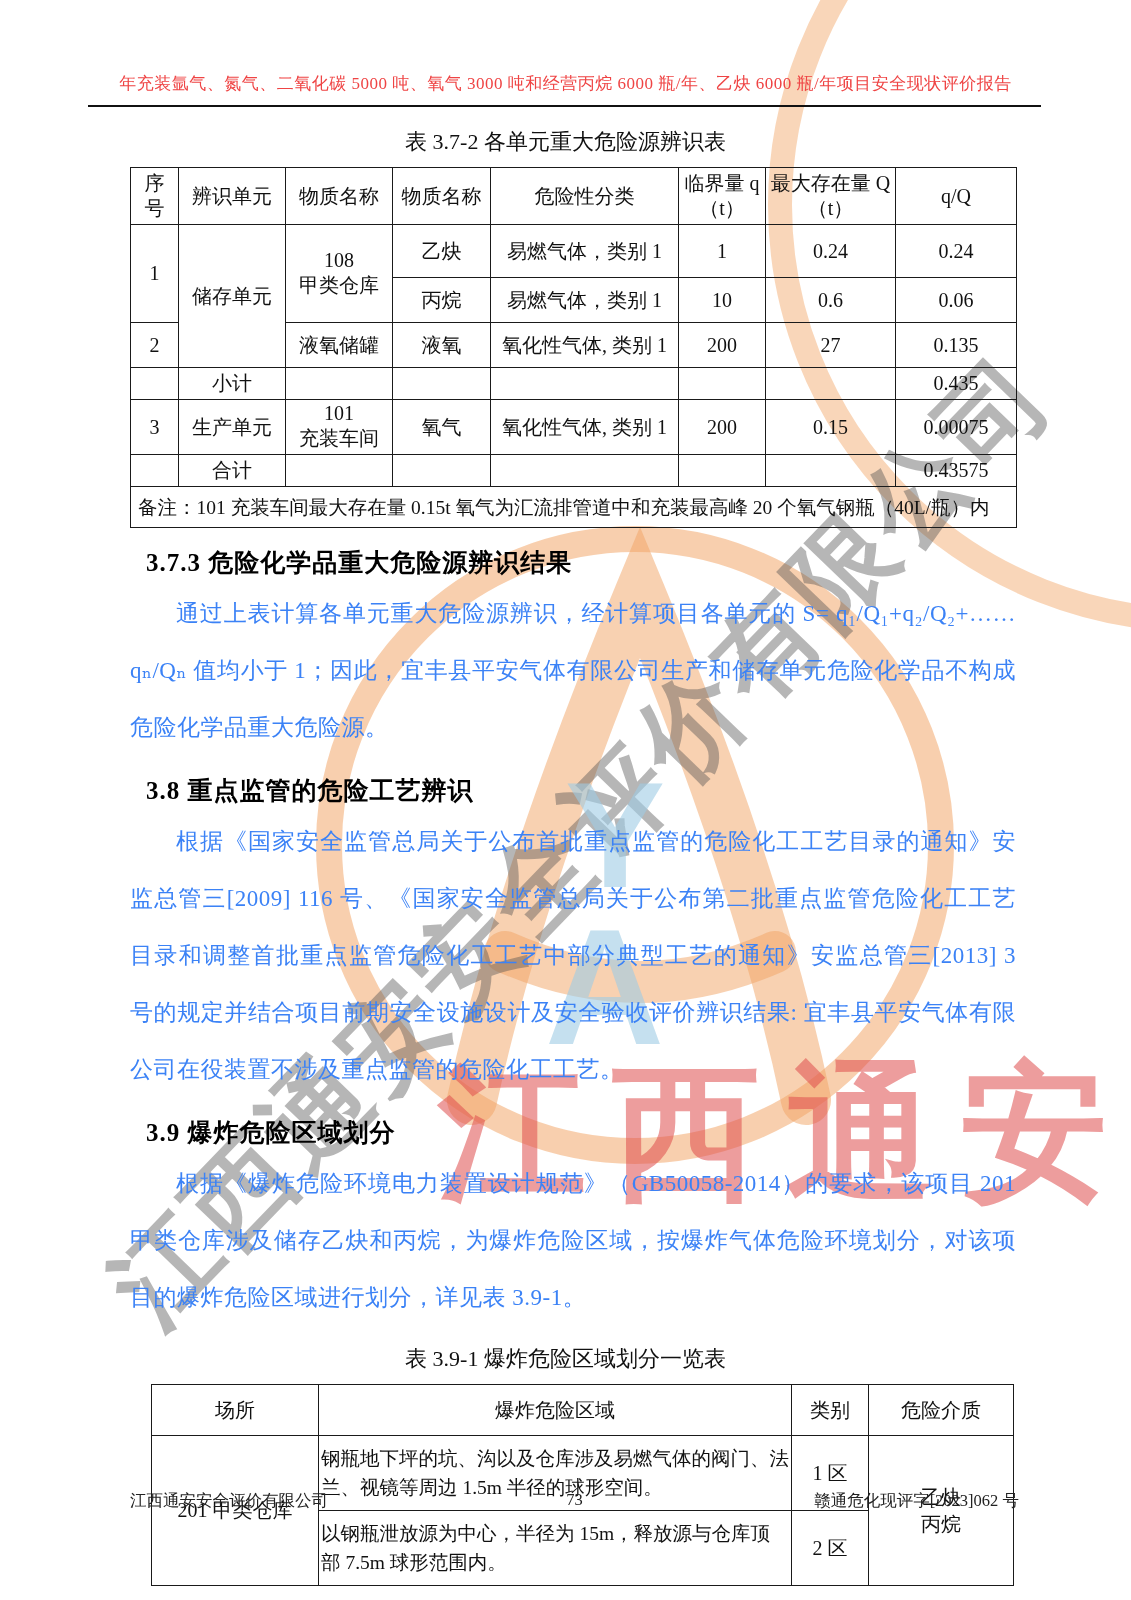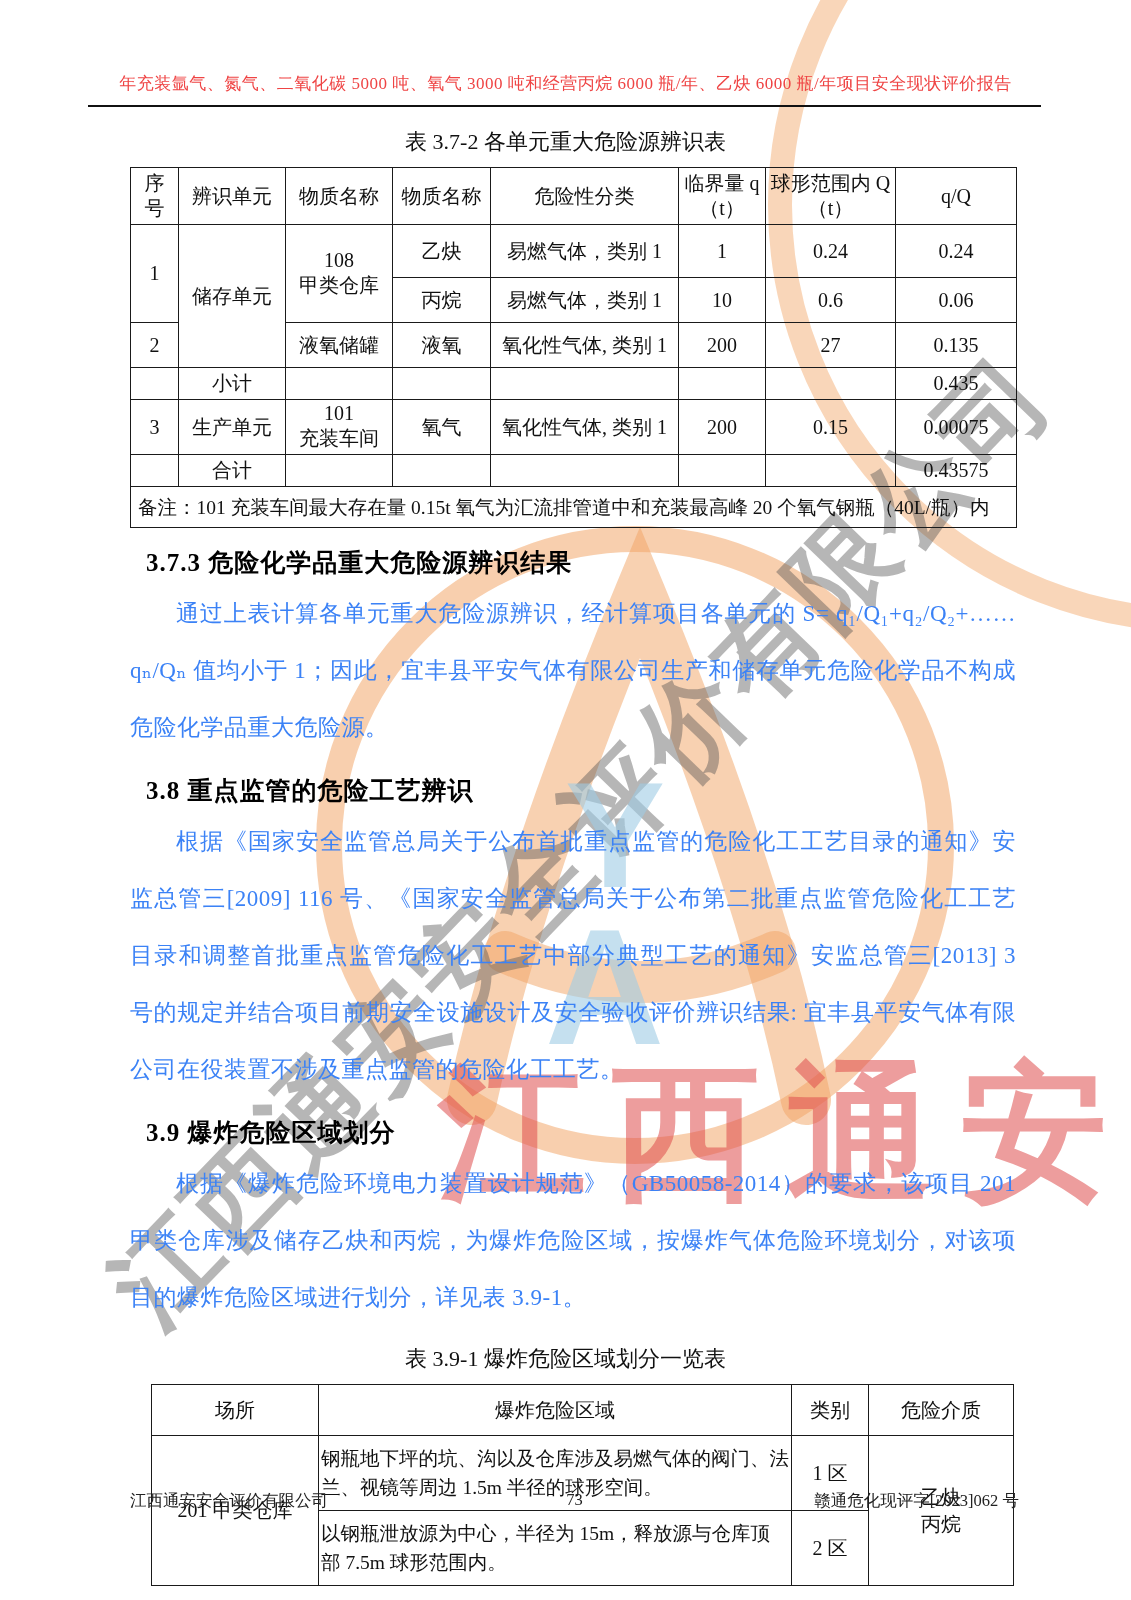--- a/index.html
+++ b/index.html
@@ -113,21 +113,21 @@
       <tbody>
           <tr class="hrow">
         <td>序
 号</td>
         <td>辨识单元</td>
         <td>物质名称</td>
         <td>物质名称</td>
         <td>危险性分类</td>
         <td>临界量 q
 （t）</td>
-        <td>球形范围内 Q
+        <td>最大存在量 Q
 （t）</td>
         <td>q/Q</td>
       </tr>
       <tr class="r-tall">
         <td rowspan="2">1</td>
         <td rowspan="3">储存单元</td>
         <td rowspan="2">108
 甲类仓库</td>
         <td>乙炔</td>
         <td>易燃气体，类别 1</td>

